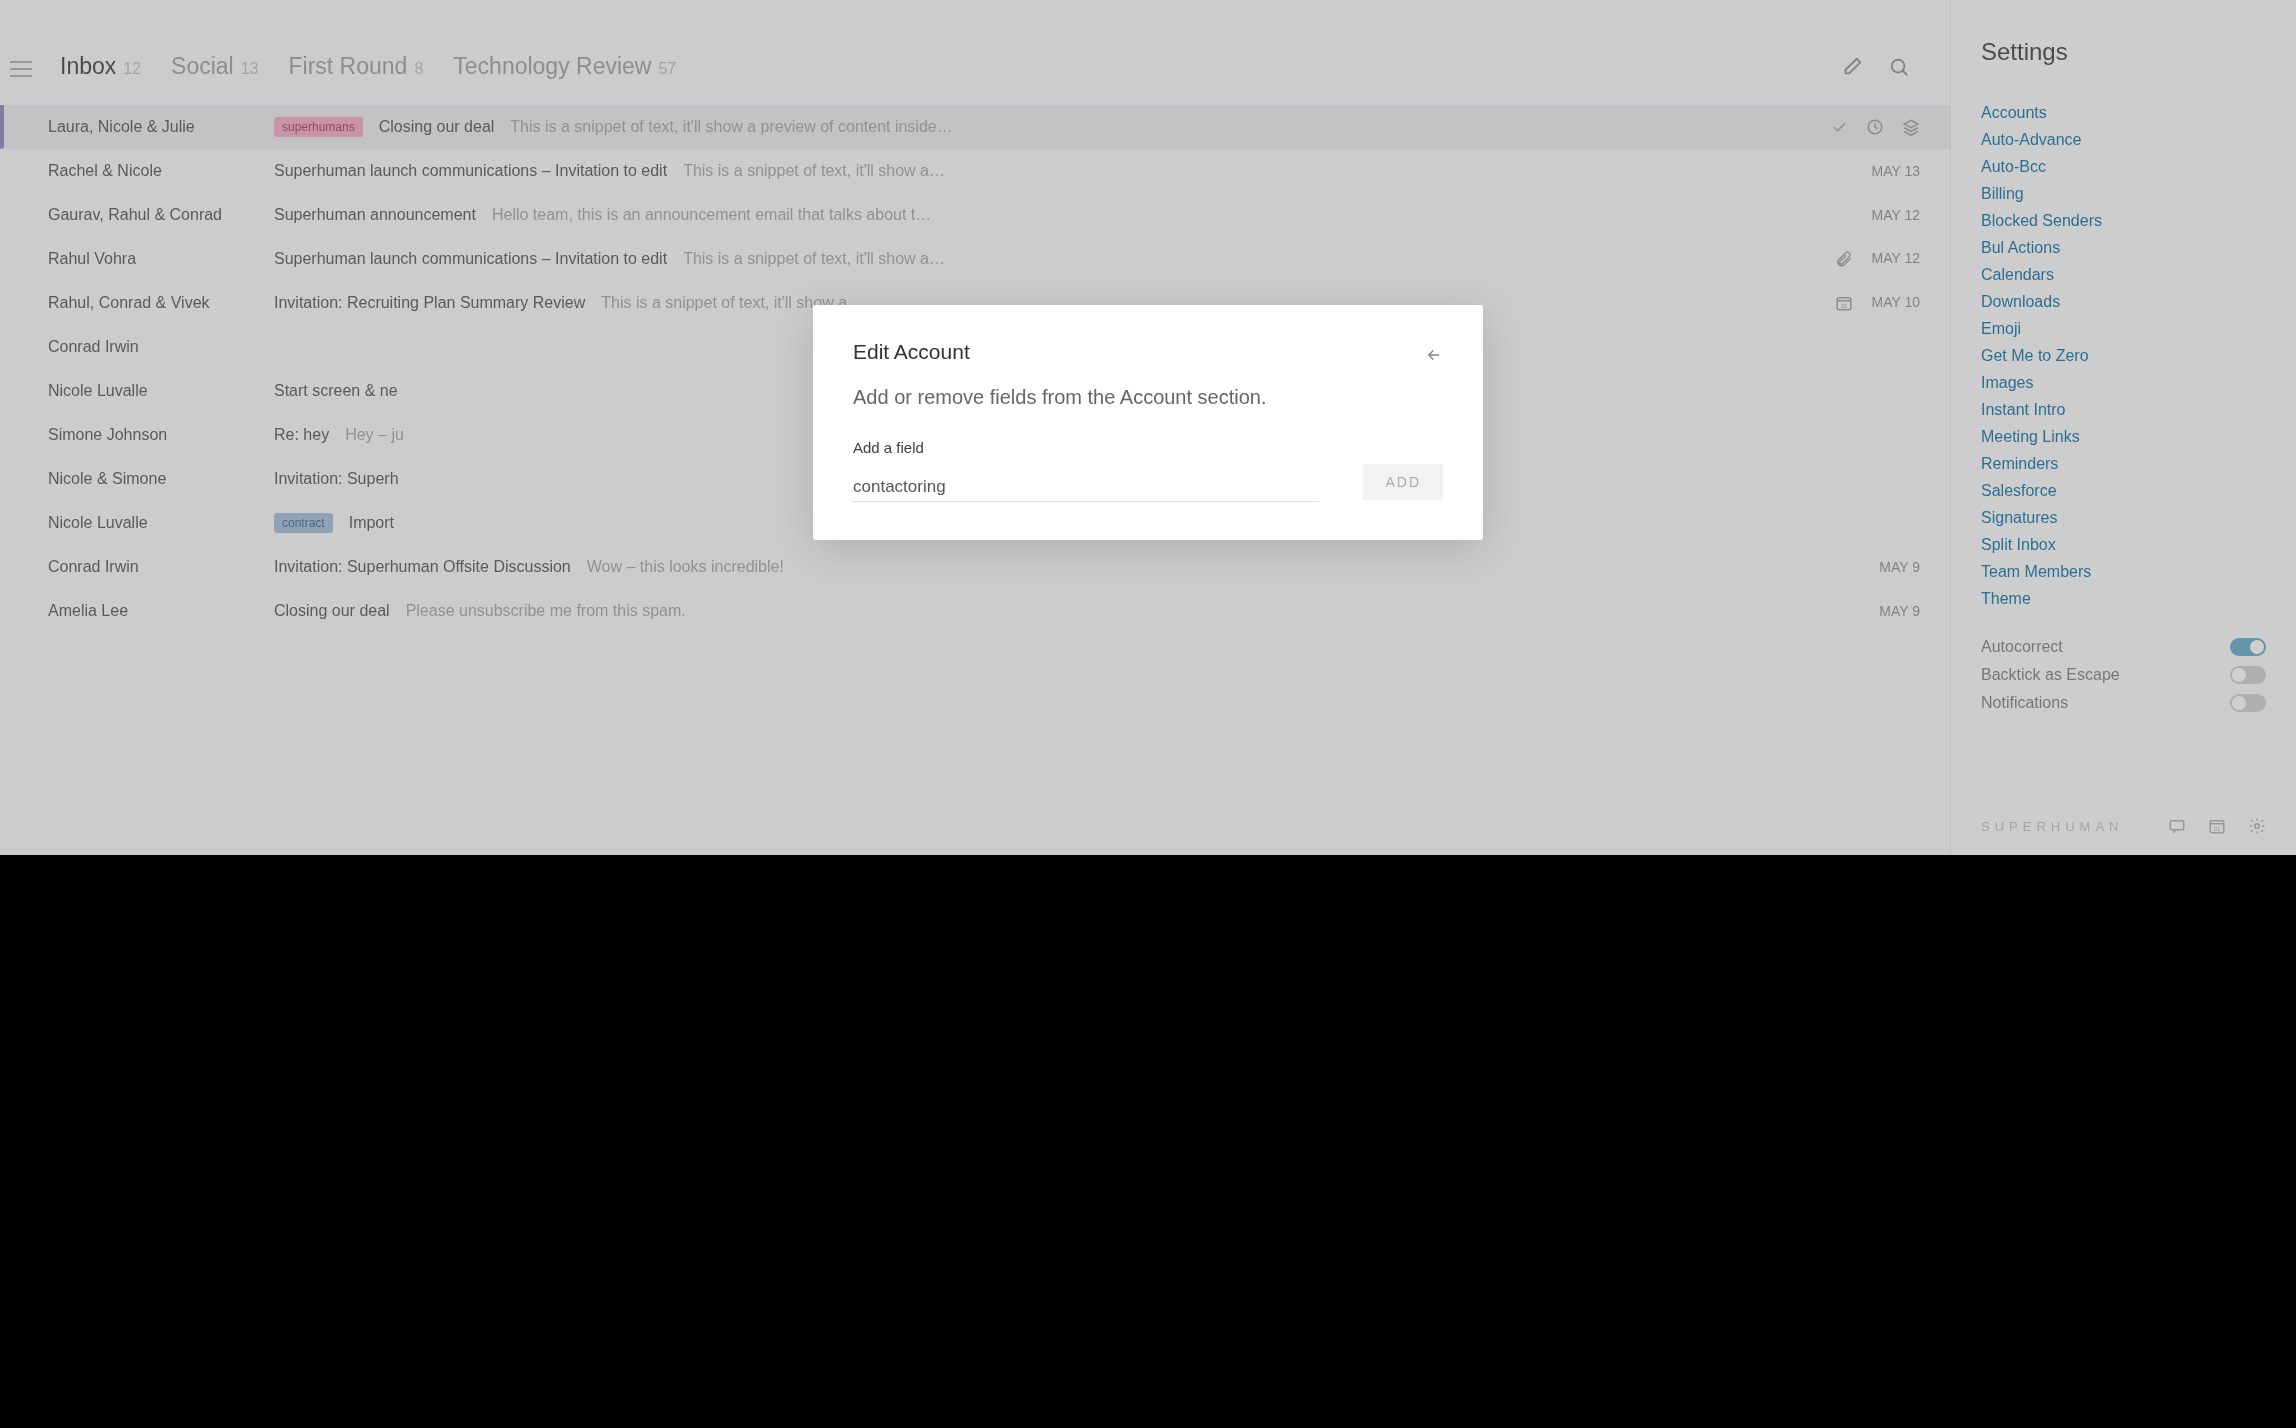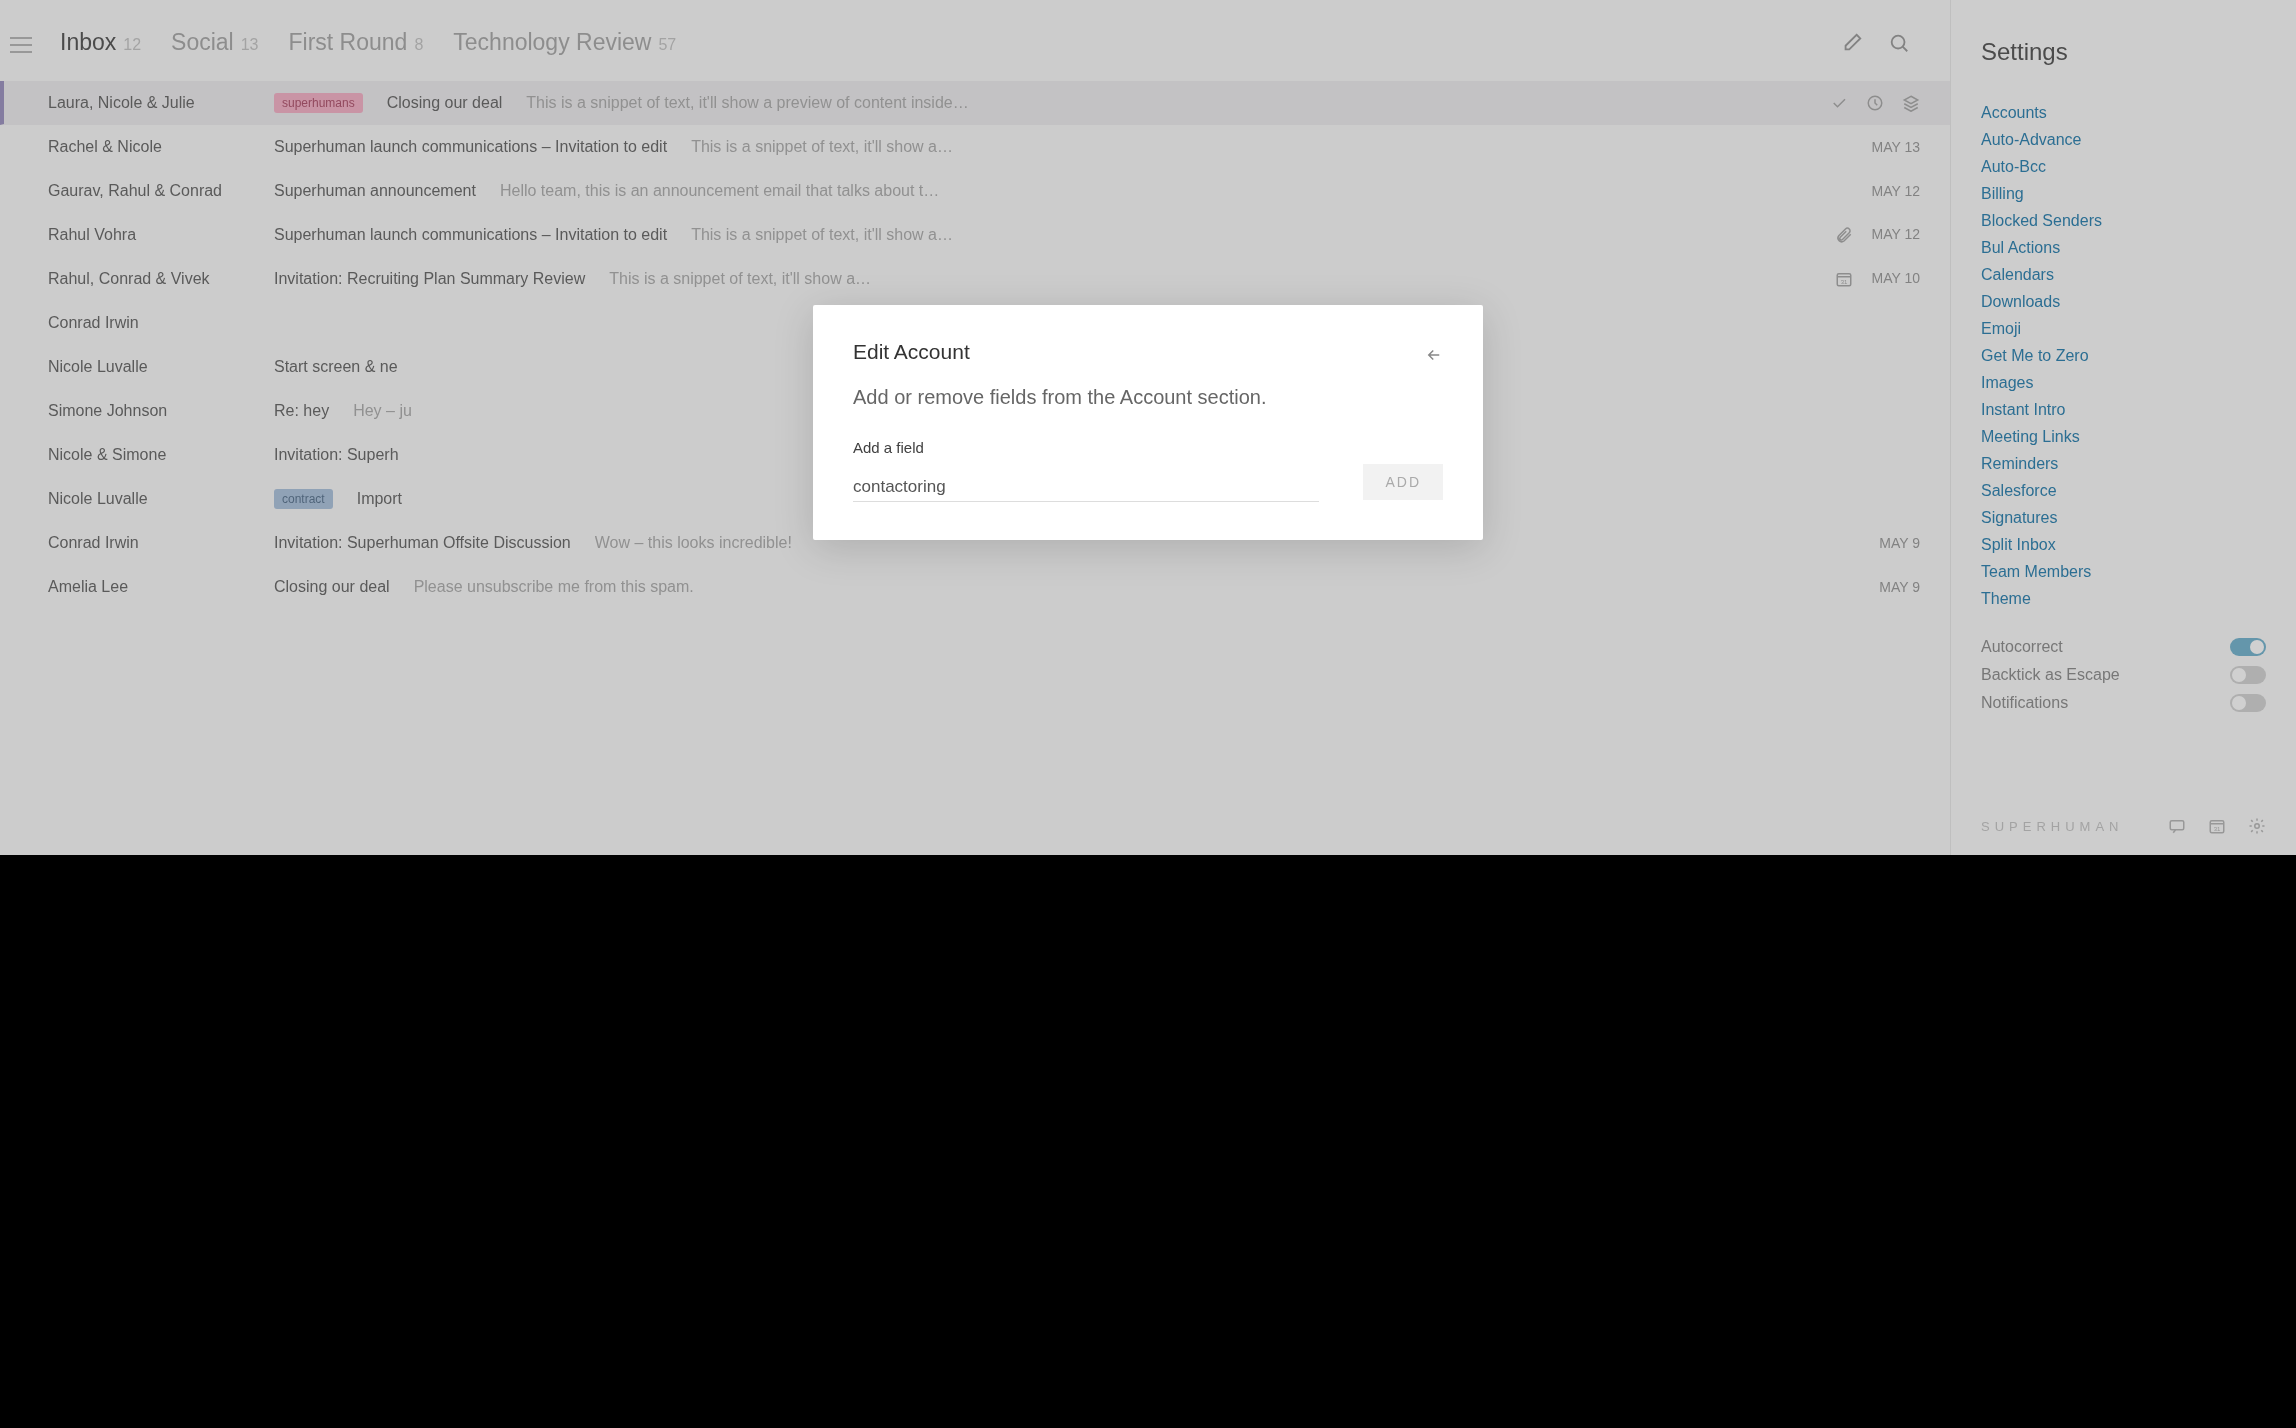--- a/index.html
+++ b/index.html
@@ -27,21 +27,21 @@
 .main-panel {
   flex: 1;
   display: flex;
   flex-direction: column;
   position: relative;
 }
 
 .header {
   display: flex;
   align-items: center;
-  padding: 29px 30px 25px 10px;
+  padding: 53px 30px 25px 10px;
   gap: 18px;
 }
 
 .hamburger-icon {
   width: 22px;
   height: 16px;
   display: flex;
   flex-direction: column;
   justify-content: space-between;
   margin-right: 10px;
@@ -120,21 +120,21 @@
   width: 202px;
   font-size: 16px;
   color: #4a4a4a;
   flex-shrink: 0;
 }
 
 .email-content {
   flex: 1;
   display: flex;
   align-items: center;
-  gap: 24px;
+  gap: 16px;
   overflow: hidden;
   padding-left: 24px;
 }
 
 .tag {
   font-size: 12px;
   padding: 3px 8px;
   border-radius: 3px;
   font-weight: 500;
   flex-shrink: 0;

